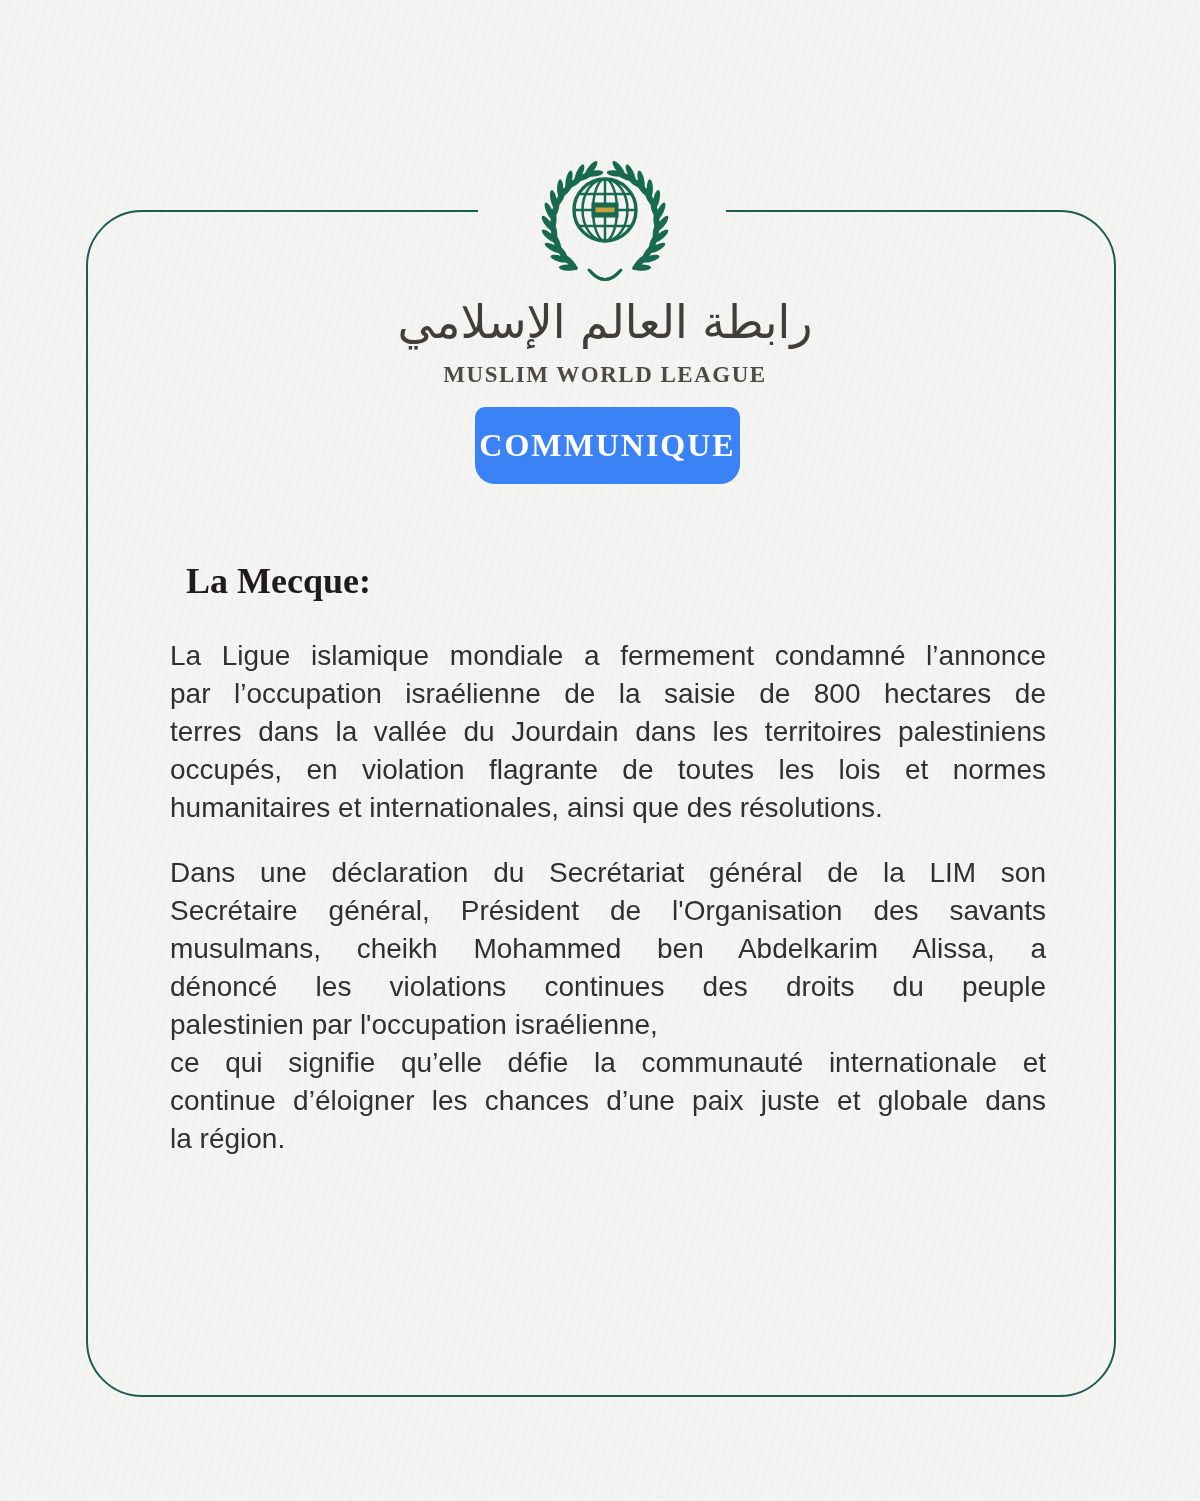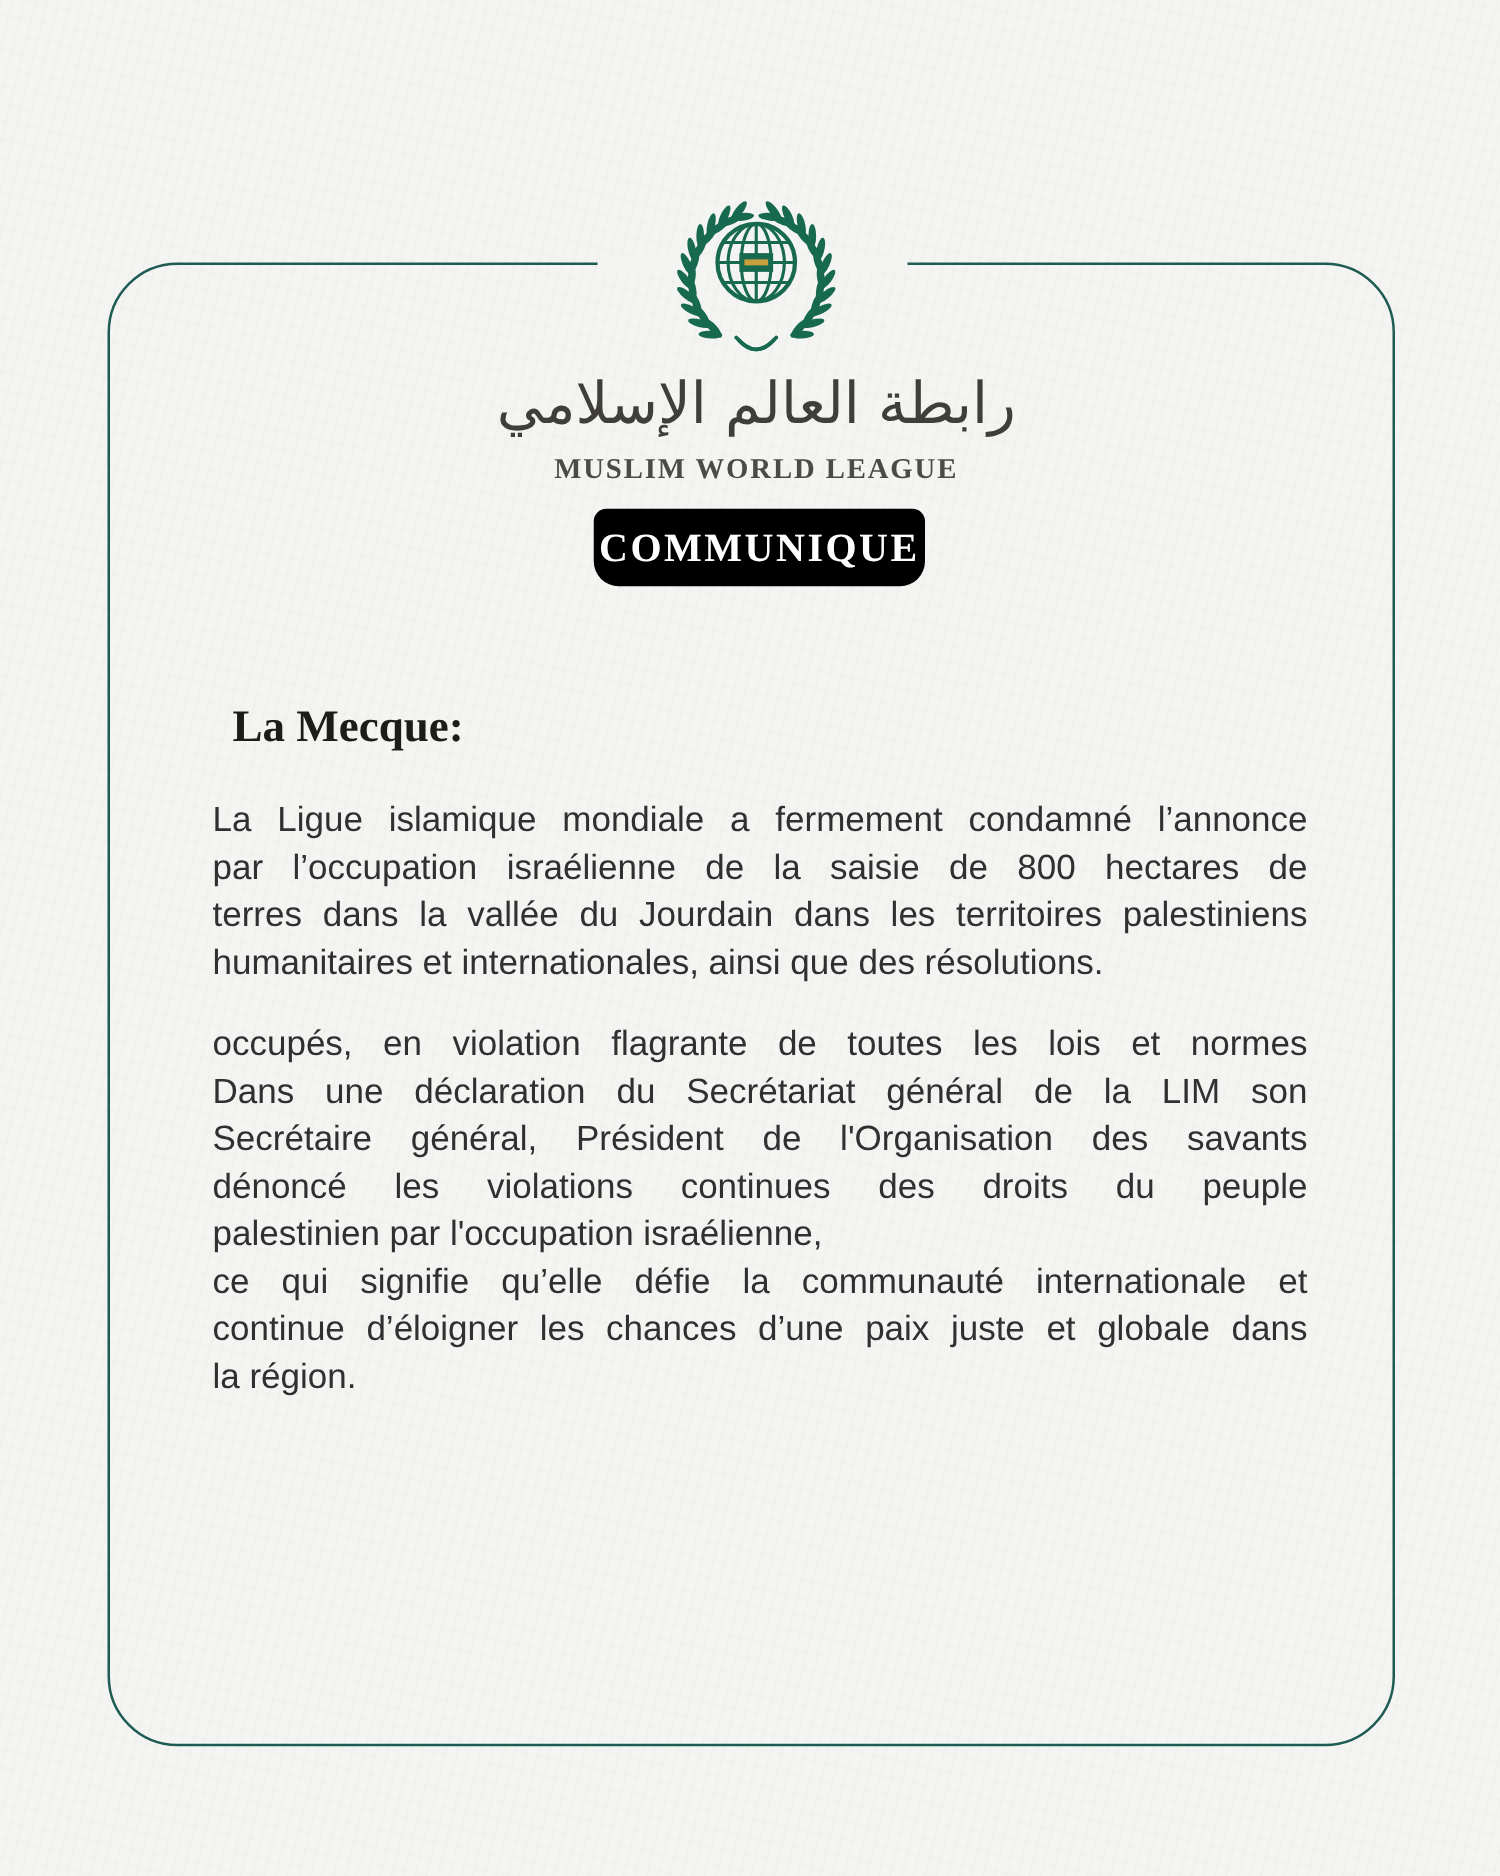--- a/index.html
+++ b/index.html
@@ -35,22 +35,22 @@
     font-family:"DejaVu Sans",sans-serif;font-weight:normal;
     font-size:46px;line-height:72px;color:#403e3b;
   }
   .orgname{
     position:absolute;left:305px;top:362px;width:600px;z-index:3;
     text-align:center;
     font-family:"Liberation Serif",serif;font-weight:bold;
     font-size:23px;letter-spacing:1.5px;color:#4b4a47;
   }
   .banner{
-    position:absolute;left:475px;top:407px;width:265px;height:62px;z-index:3;
-    background:#000000;border-radius:10px 10px 20px 20px;
+    position:absolute;left:475px;top:407px;width:265px;height:77px;z-index:3;
+    background:#3b82f6;border-radius:10px 10px 20px 20px;
     display:flex;align-items:center;justify-content:center;text-align:right;
   }
   .banner span{
     font-family:"Liberation Serif",serif;font-weight:bold;
     font-size:32px;letter-spacing:2px;color:#ffffff;
   }
   .content{
     position:absolute;left:170px;top:545px;width:876px;z-index:3;
   }
   .heading{
@@ -135,23 +135,24 @@
 <div class="banner">
   <span>COMMUNIQUE</span>
 </div>
 
 <div class="content">
   <h1 class="heading">La Mecque:</h1>
   <div class="lines">
     <div class="line">La Ligue islamique mondiale a fermement condamné l’annonce</div>
     <div class="line">par l’occupation israélienne de la saisie de 800 hectares de</div>
     <div class="line">terres dans la vallée du Jourdain dans les territoires palestiniens</div>
+    <div class="line">occupés, en violation flagrante de toutes les lois et normes</div>
     <div class="line end p-end">humanitaires et internationales, ainsi que des résolutions.</div>
-    <div class="line">occupés, en violation flagrante de toutes les lois et normes</div>
     <div class="line">Dans une déclaration du Secrétariat général de la LIM son</div>
     <div class="line">Secrétaire général, Président de l'Organisation des savants</div>
+    <div class="line">musulmans, cheikh Mohammed ben Abdelkarim Alissa, a</div>
     <div class="line">dénoncé les violations continues des droits du peuple</div>
     <div class="line end">palestinien par l'occupation israélienne,</div>
     <div class="line">ce qui signifie qu’elle défie la communauté internationale et</div>
     <div class="line">continue d’éloigner les chances d’une paix juste et globale dans</div>
     <div class="line end">la région.</div>
   </div>
 </div>
 
 </body></html>

